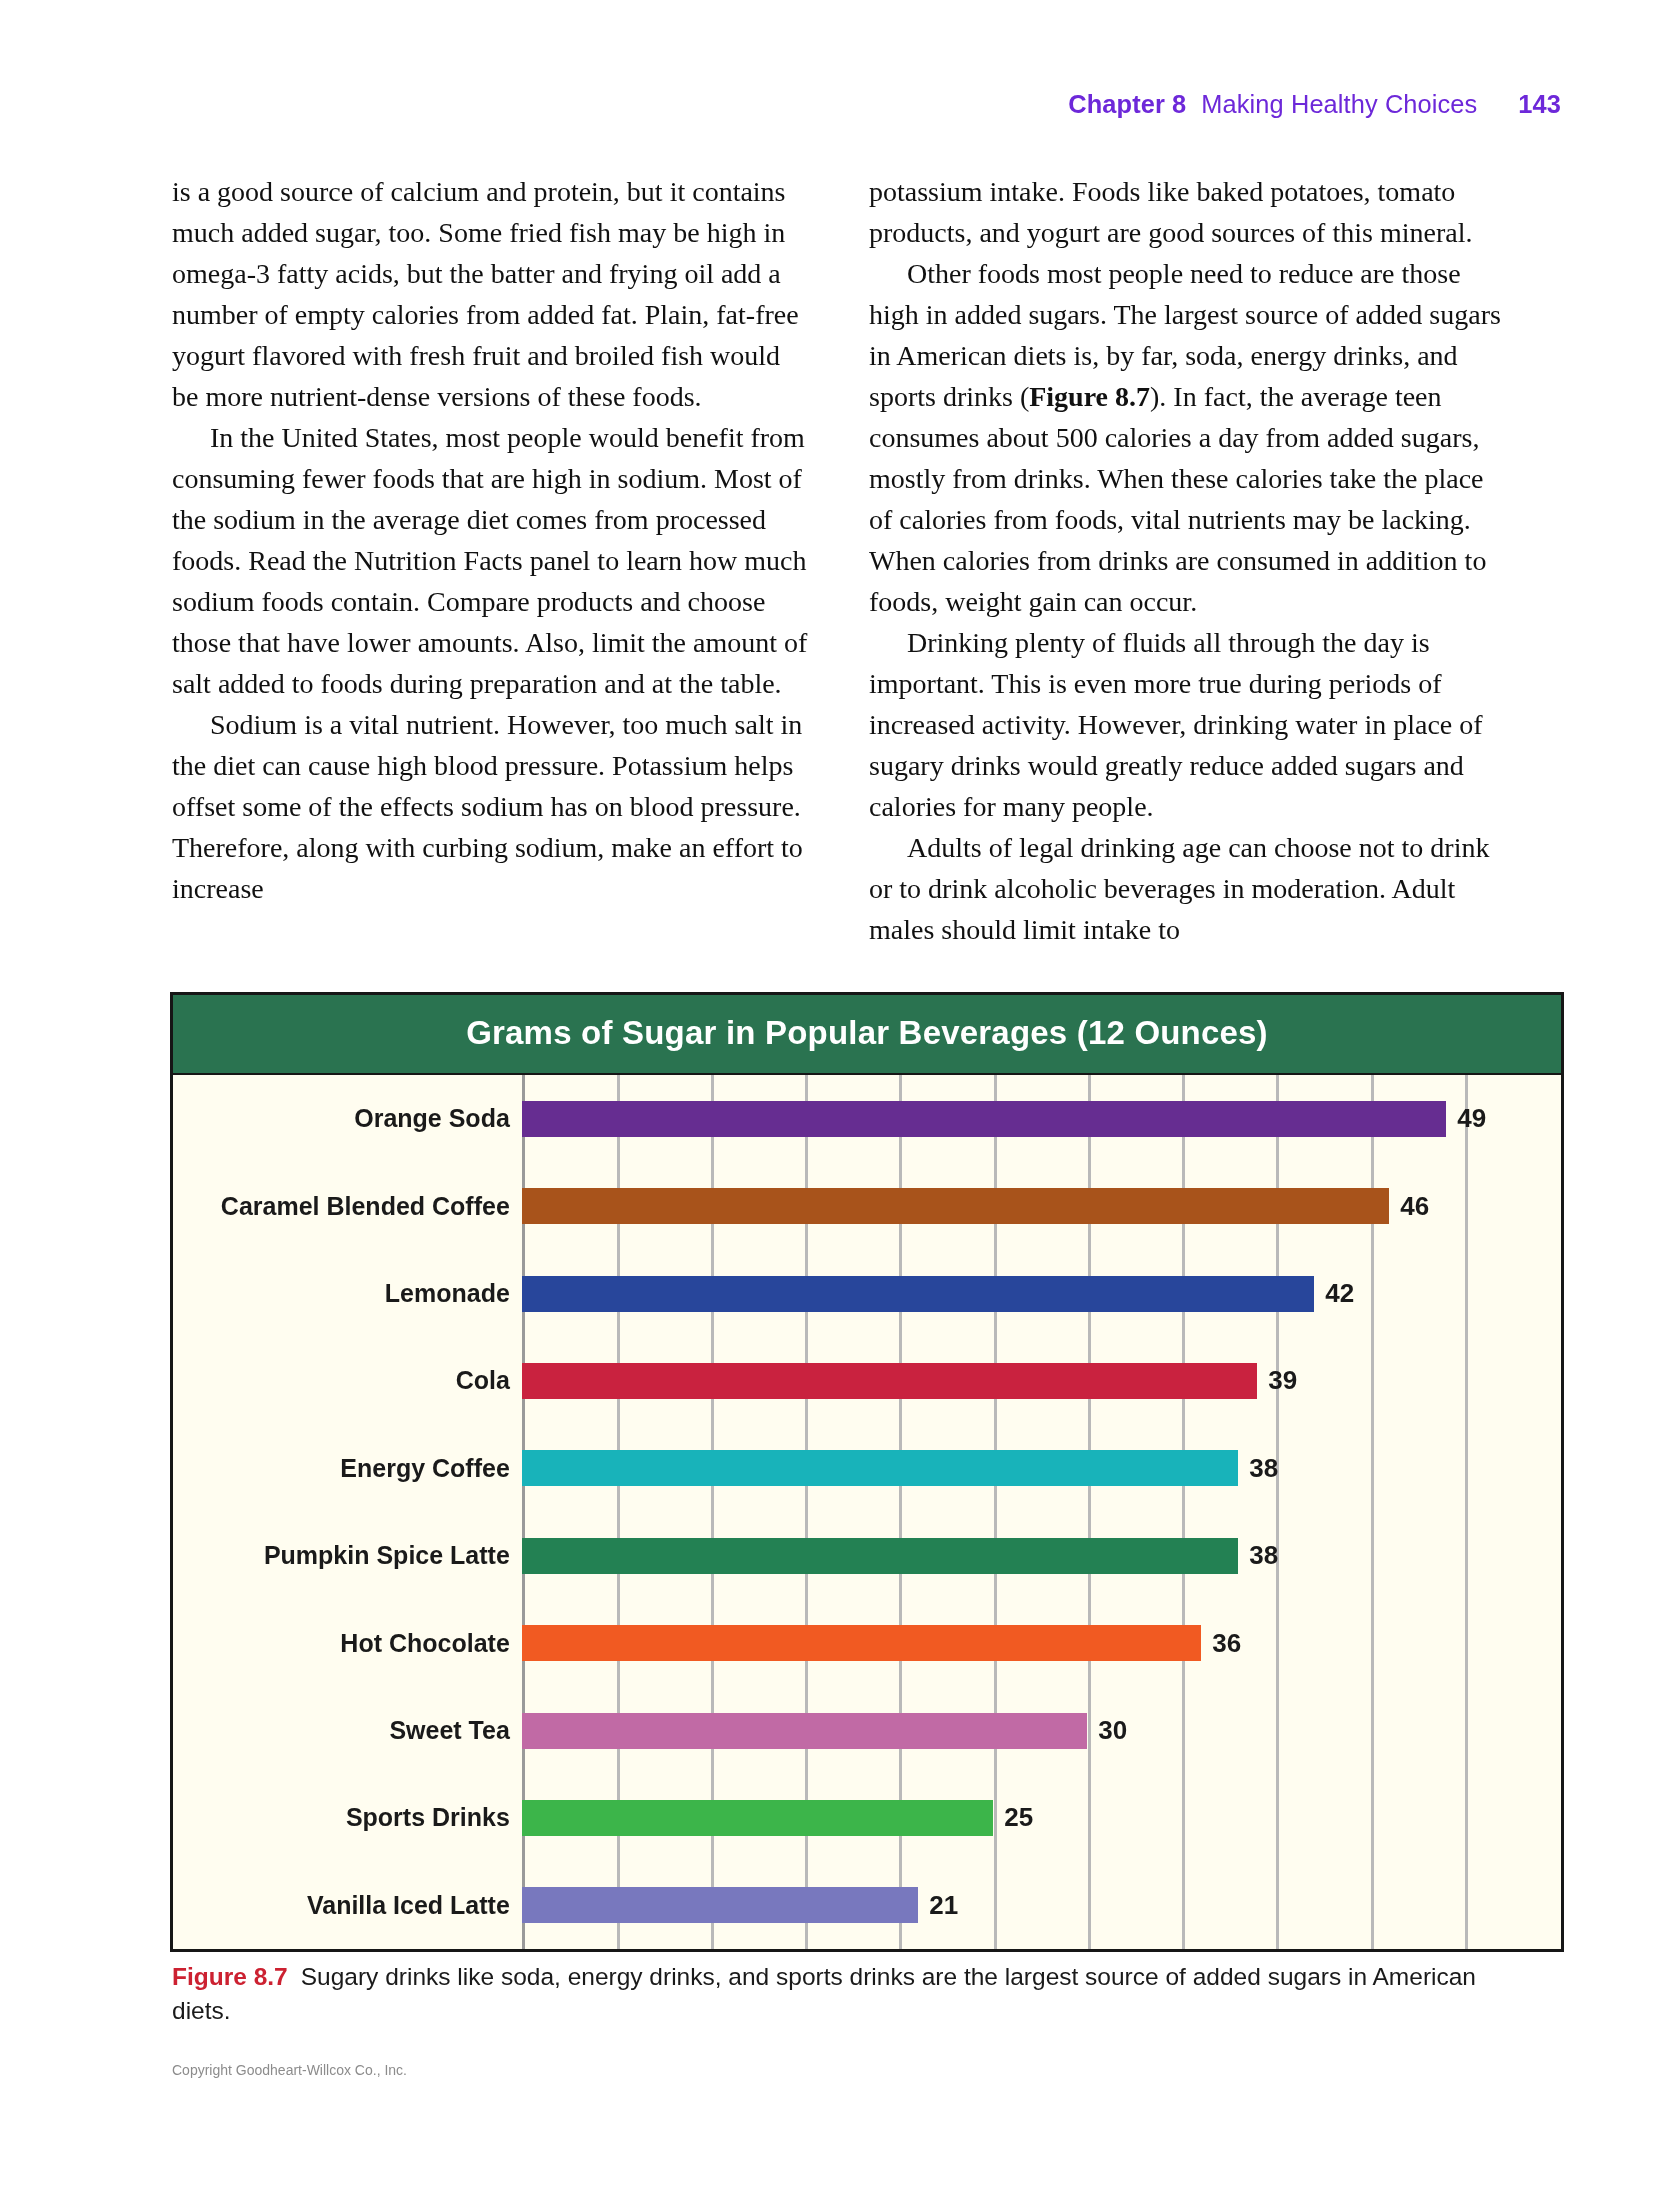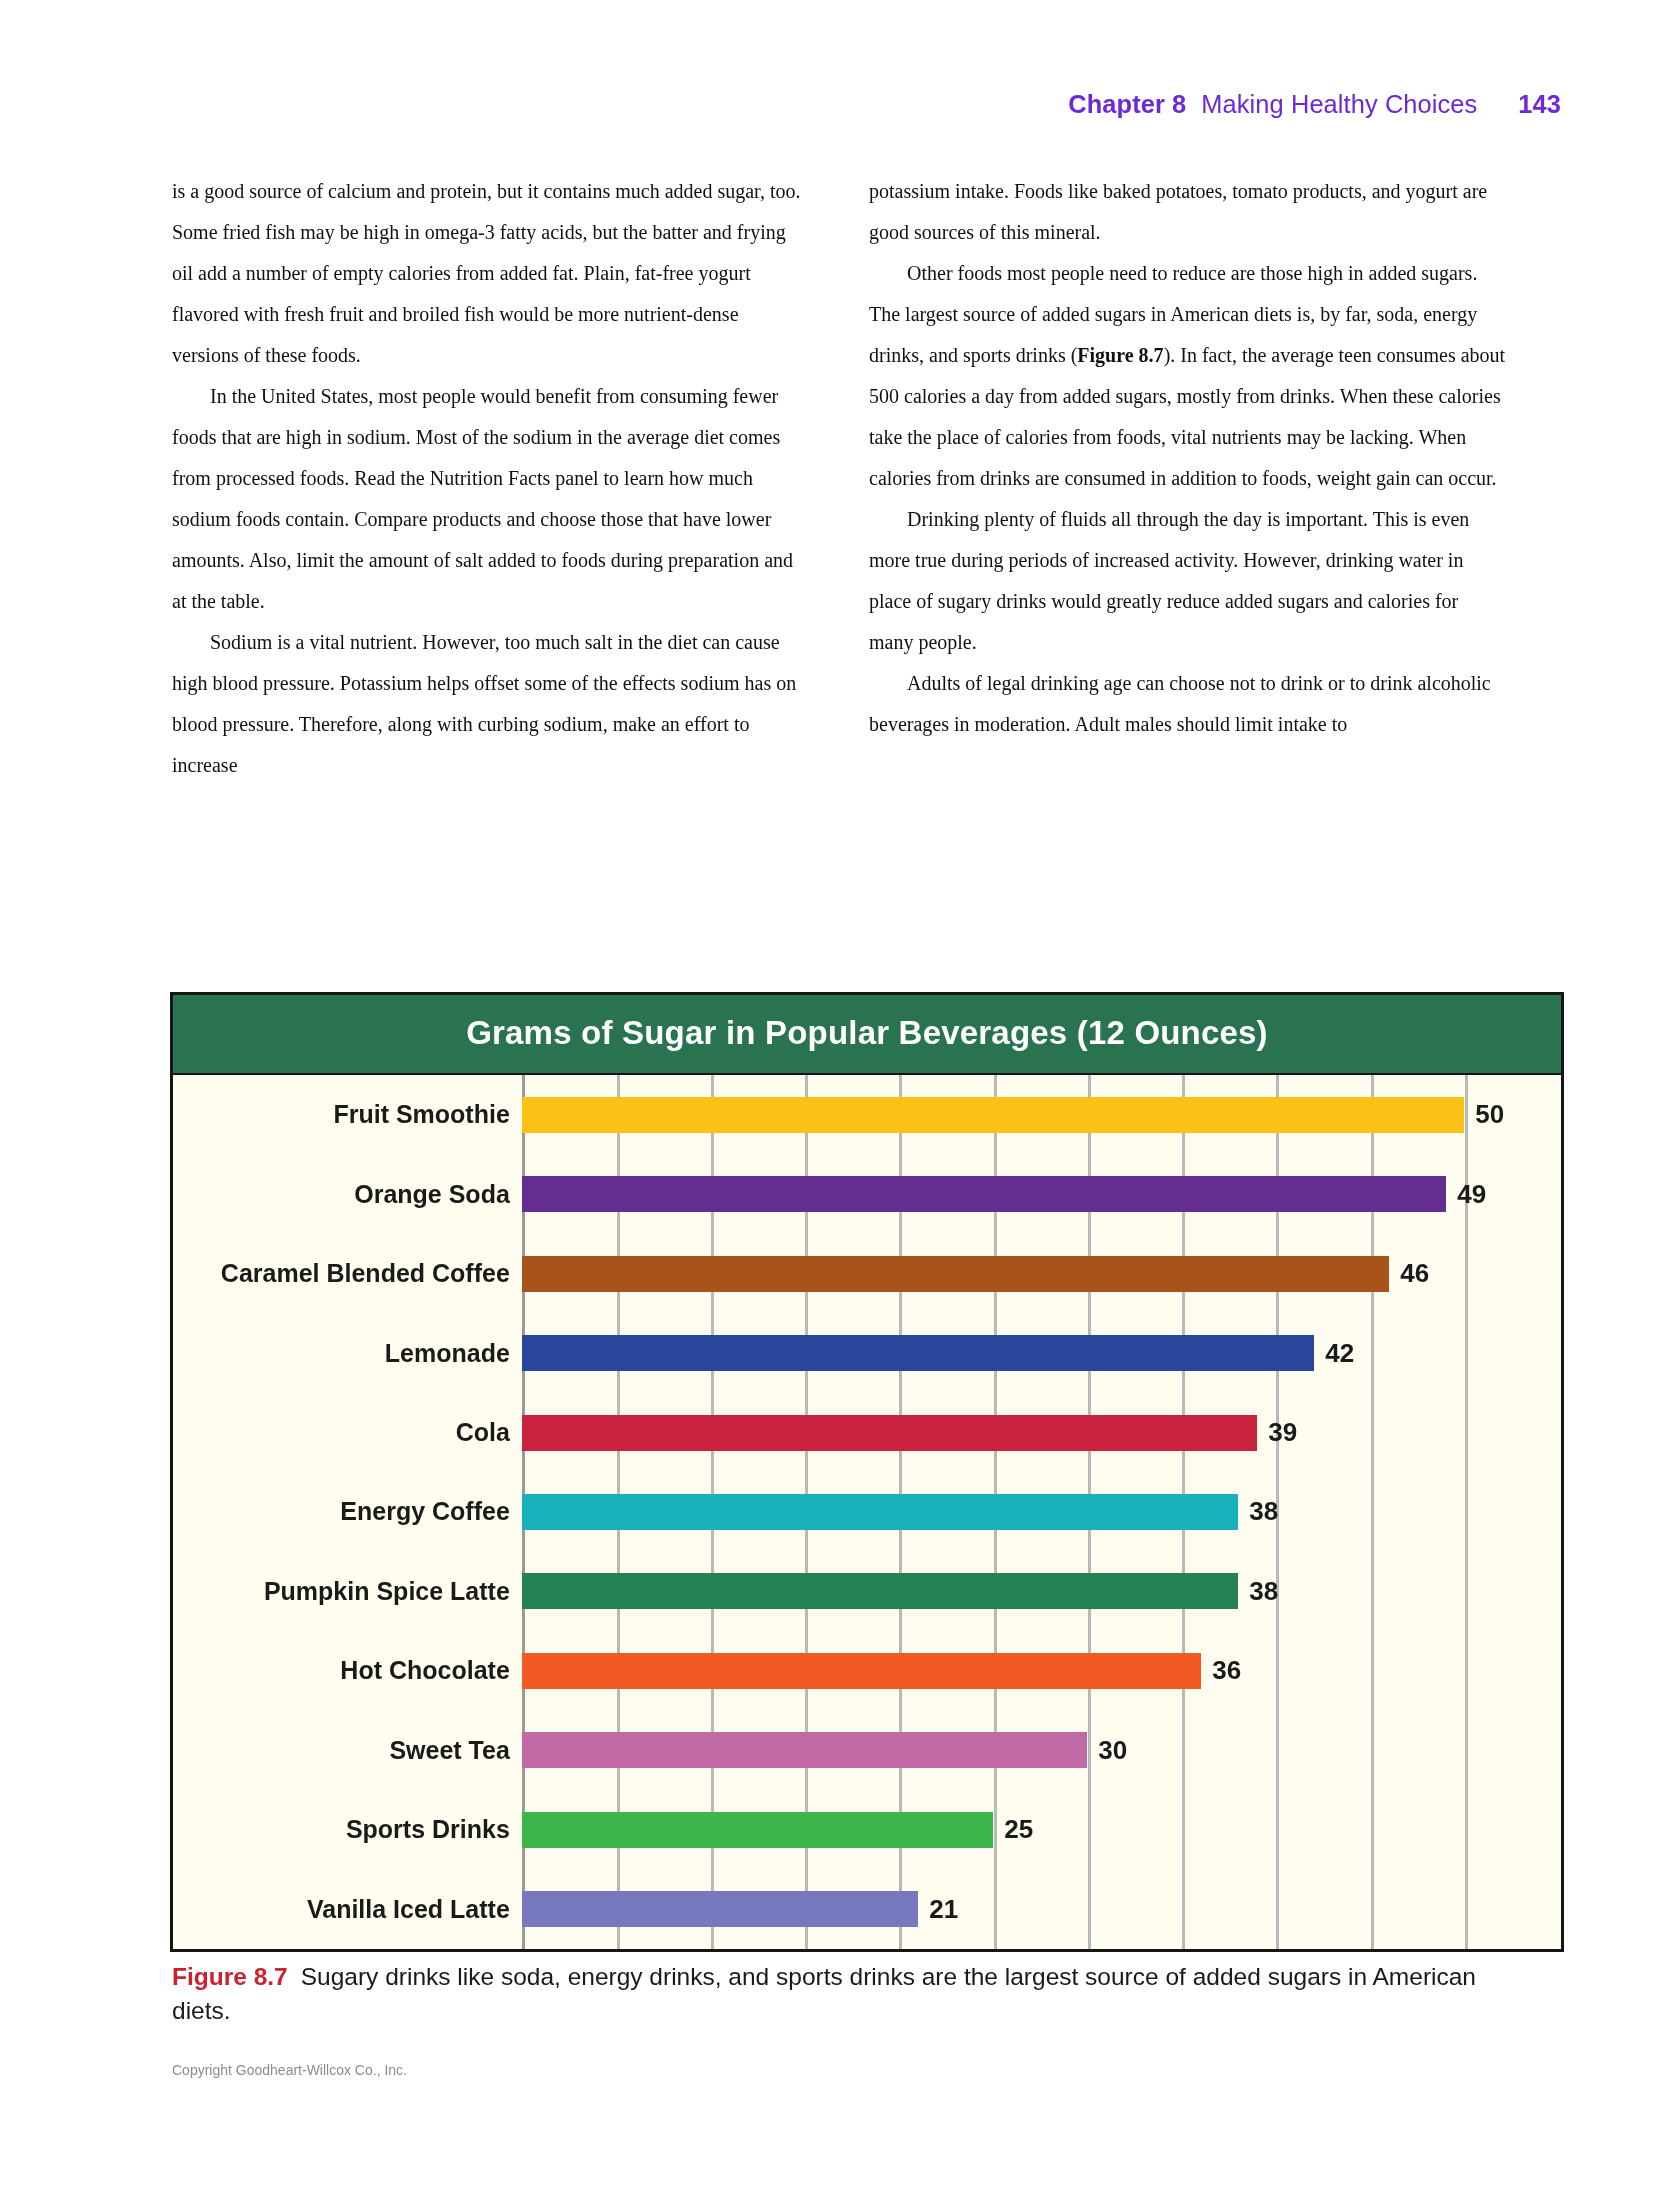--- a/index.html
+++ b/index.html
@@ -37,21 +37,21 @@
     left: 172px;
     width: 1337px;
     display: flex;
     gap: 59px;
   }
   .col {
     width: 638px;
   }
   .col p {
     margin: 0;
-    font-size: 20px;
+    font-size: 28px;
     line-height: 41px;
     color: #111111;
     text-align: left;
     hyphens: none;
   }
   .col p.indent { text-indent: 38px; }
   .col p b { font-weight: bold; }
 
   
   .figure-wrap {
@@ -200,27 +200,20 @@
           <div class="gridline" style="left: 726px;"></div>
           <div class="gridline" style="left: 821px;"></div>
           <div class="gridline" style="left: 915px;"></div>
           <div class="gridline" style="left: 1009px;"></div>
           <div class="gridline" style="left: 1103px;"></div>
           <div class="gridline" style="left: 1198px;"></div>
           <div class="gridline" style="left: 1292px;"></div>
         </div>
       <div class="rows" id="chart-rows">
           <div class="bar-row">
-            <div class="bar-label">Fruit Smoothie</div>
-            <div class="bar-track">
-              <div class="bar" style="width: 942px; background: rgb(251, 193, 22);"></div>
-              <span class="bar-value">50</span>
-            </div>
-          </div>
-          <div class="bar-row">
             <div class="bar-label">Orange Soda</div>
             <div class="bar-track">
               <div class="bar" style="width: 924px; background: rgb(102, 45, 145);"></div>
               <span class="bar-value">49</span>
             </div>
           </div>
           <div class="bar-row">
             <div class="bar-label">Caramel Blended Coffee</div>
             <div class="bar-track">
               <div class="bar" style="width: 867px; background: rgb(168, 83, 27);"></div>

